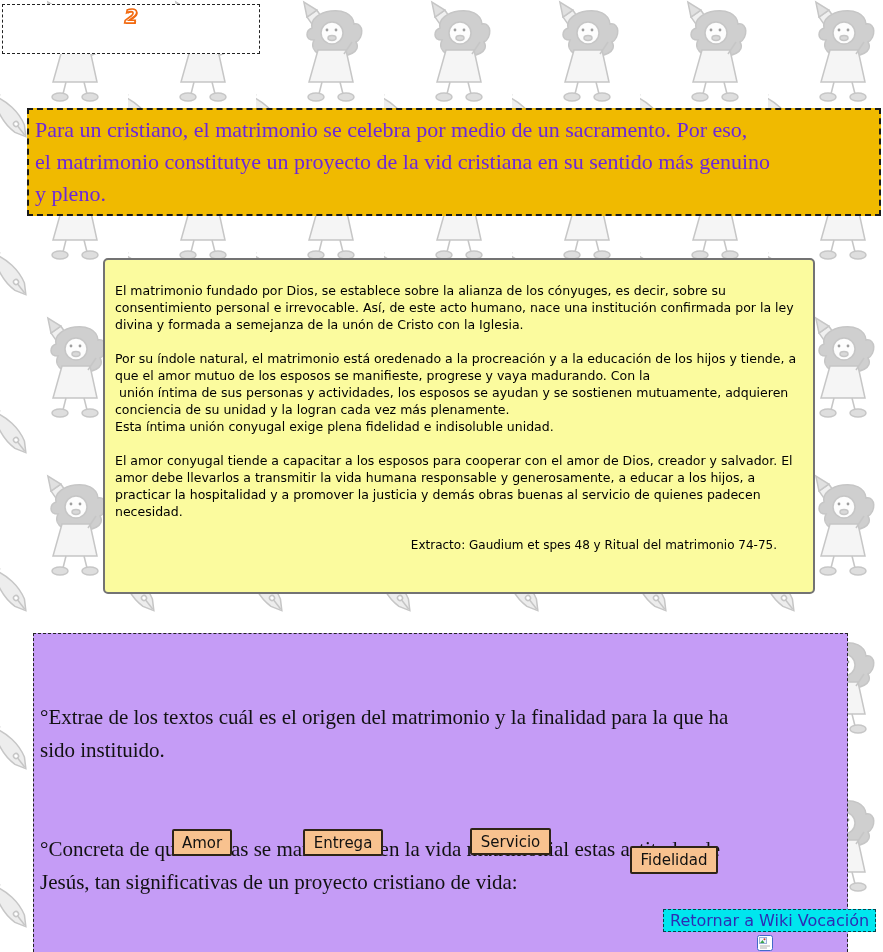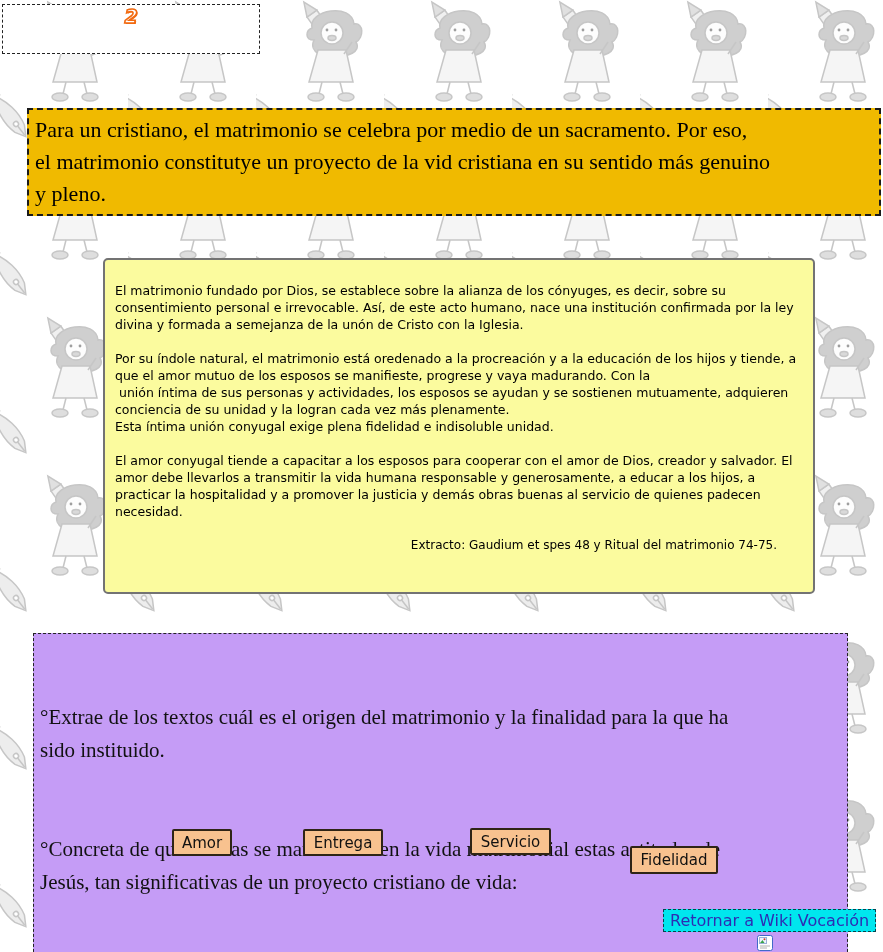--- a/index.html
+++ b/index.html
@@ -16,21 +16,21 @@
         -webkit-text-stroke:2px var(--logo-orange,#f26a10);
         text-shadow:1px 1px 0 var(--logo-orange,#f26a10);}
   .logo-line2{font-family:"DejaVu Sans",sans-serif;font-weight:800;font-style:italic;
         font-size:19px;line-height:19px;color:#fff;
         -webkit-text-stroke:1.6px var(--logo-orange,#f26a10);
         text-shadow:1px 1px 0 var(--logo-orange,#f26a10);}
 
   
   .banner{left:27px;top:108px;width:838px;background:var(--banner-bg,#f0ba00);
         border:2px dashed #1a1a1a;padding:4px 6px;white-space:pre-wrap;
-        font-family:"Liberation Serif",serif;font-size:22px;line-height:32px;color:#000000;}
+        font-family:"Liberation Serif",serif;font-size:22px;line-height:32px;color:#6d28d9;}
 
   
   .article{left:103px;top:258px;width:686px;height:310px;background:var(--article-bg,#fbfb9e);
         border:2px solid #737373;border-radius:5px;padding:22px 12px 0 10px;
         font-size:12.5px;line-height:17px;}
   .article p{margin:0 0 17px 0;white-space:pre-wrap;}
   .source{text-align:right;padding-right:24px;font-size:12px;}
 
   
   .task{left:33px;top:633px;width:801px;background:var(--task-bg,#c59cf6);

